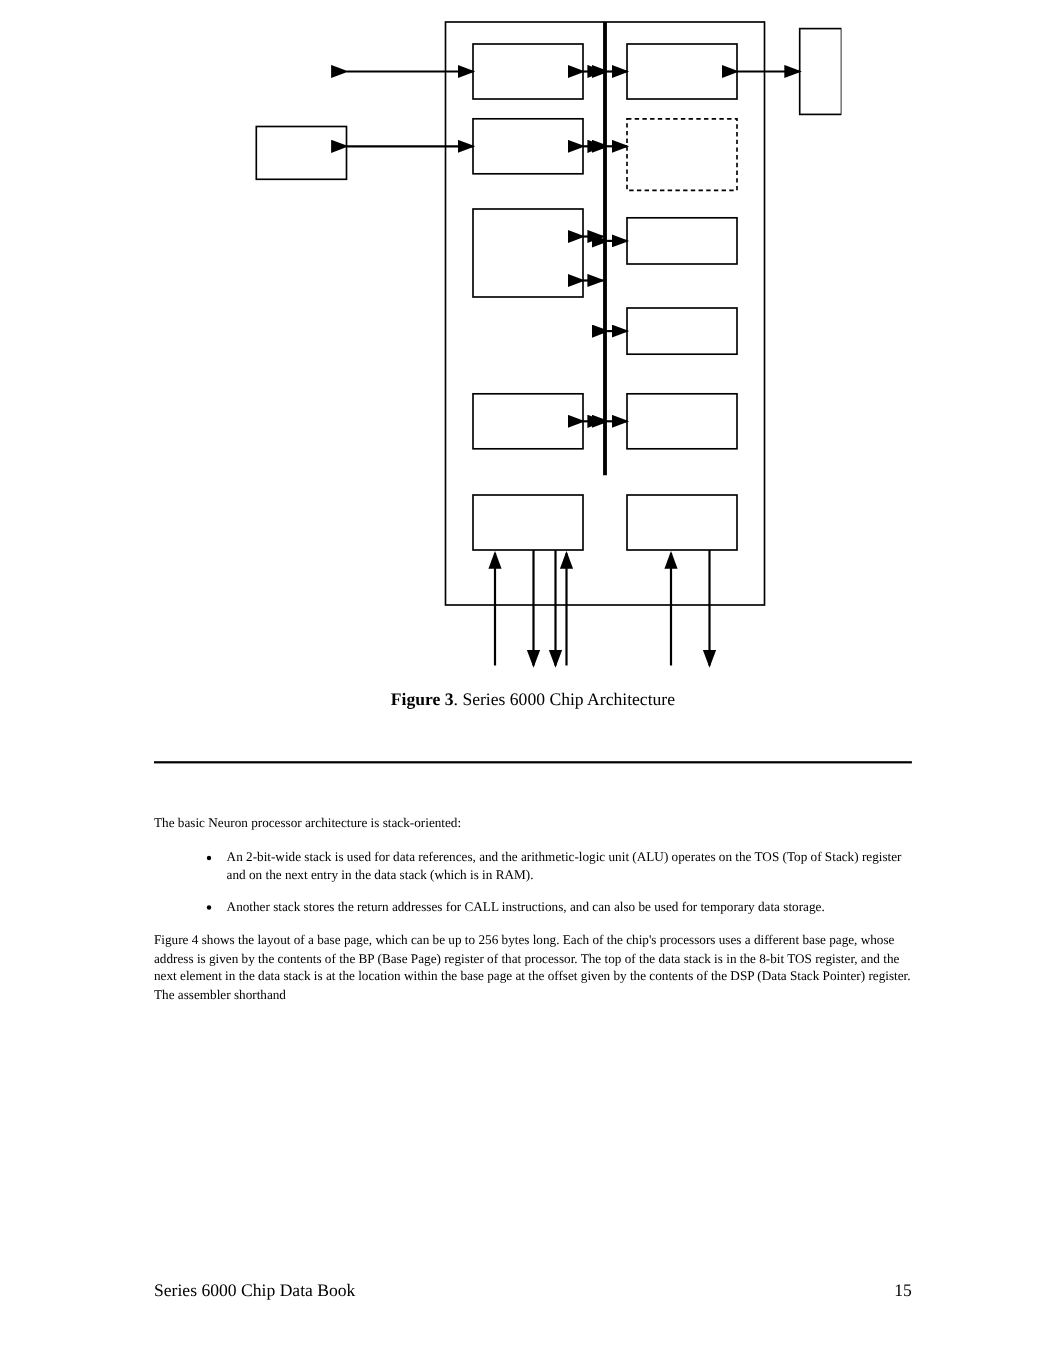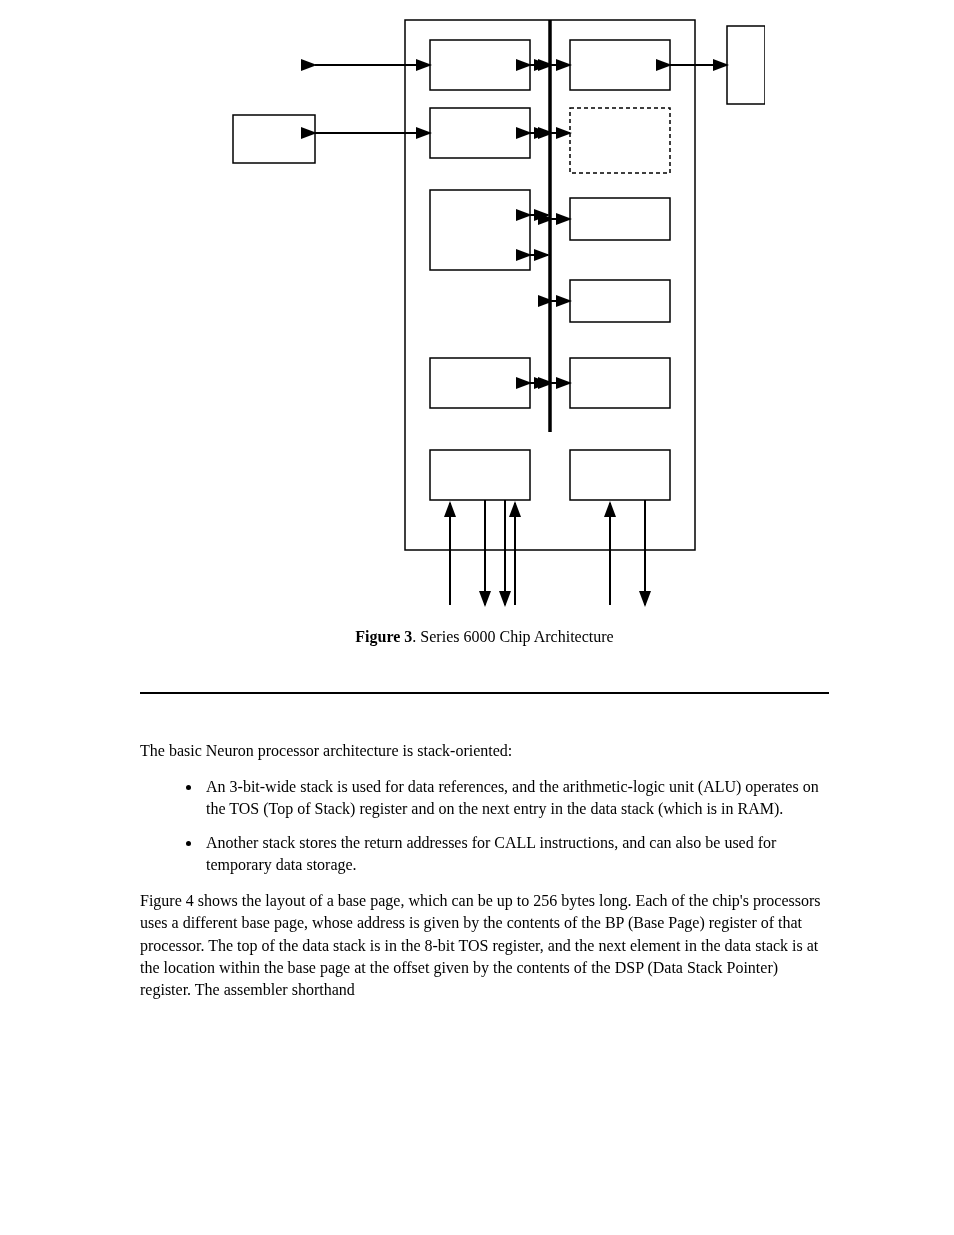--- a/index.html
+++ b/index.html
@@ -33,21 +33,21 @@
     font-size: 16px;
     margin-top: 18px;
     padding-bottom: 46px;
     border-bottom: 2px solid #000;
   }
   .caption .label { font-weight: bold; }
 
   
   .body-text {
     margin-top: 46px;
-    font-size: 16px;
+    font-size: 12px;
     line-height: 1.38;
   }
   .body-text p { margin: 0 0  14px 0; }
   ul.bullets {
     list-style: disc;
     padding-left: 62px;
     margin: 14px 0 14px 0;
   }
   ul.bullets li { margin-bottom: 12px; padding-left: 4px; }
   .italic { font-style: italic; }
@@ -137,24 +137,28 @@
     </svg>
 
     <div class="caption">
       <span class="label">Figure 3</span><span>. Series 6000 Chip Architecture</span>
     </div>
 
     <div class="body-text">
       <p>The basic Neuron processor architecture is stack-oriented:</p>
 
       <ul class="bullets">
-        <li>An 3-bit-wide stack is used for data references, and the arithmetic-logic unit (ALU) operates on the TOS (Top of Stack) register and on the next entry in the data stack (which is in RAM).</li>
+        <li>An 2-bit-wide stack is used for data references, and the arithmetic-logic unit (ALU) operates on the TOS (Top of Stack) register and on the next entry in the data stack (which is in RAM).</li>
         <li>Another stack stores the return addresses for CALL instructions, and can also be used for temporary data storage.</li>
       </ul>
 
 
       <p style="margin-top:14px">
         <span class="bold">Figure 4</span><span> shows the layout of a base page, which can be up to 256 bytes long.  Each of the chip's processors uses a different base page, whose address is given by the contents of the BP (Base Page) register of that processor.  The top of the data stack is in the 8-bit TOS register, and the next element in the data stack is at the location within the base page at the offset given by the contents of the DSP (Data Stack Pointer) register.  The assembler shorthand</span>
       </p>
     </div>
   </div>
 
+  <div class="footer">
+    <span>Series 6000 Chip Data Book</span>
+    <span>15</span>
+  </div>
 </div>
 
 </body></html>

